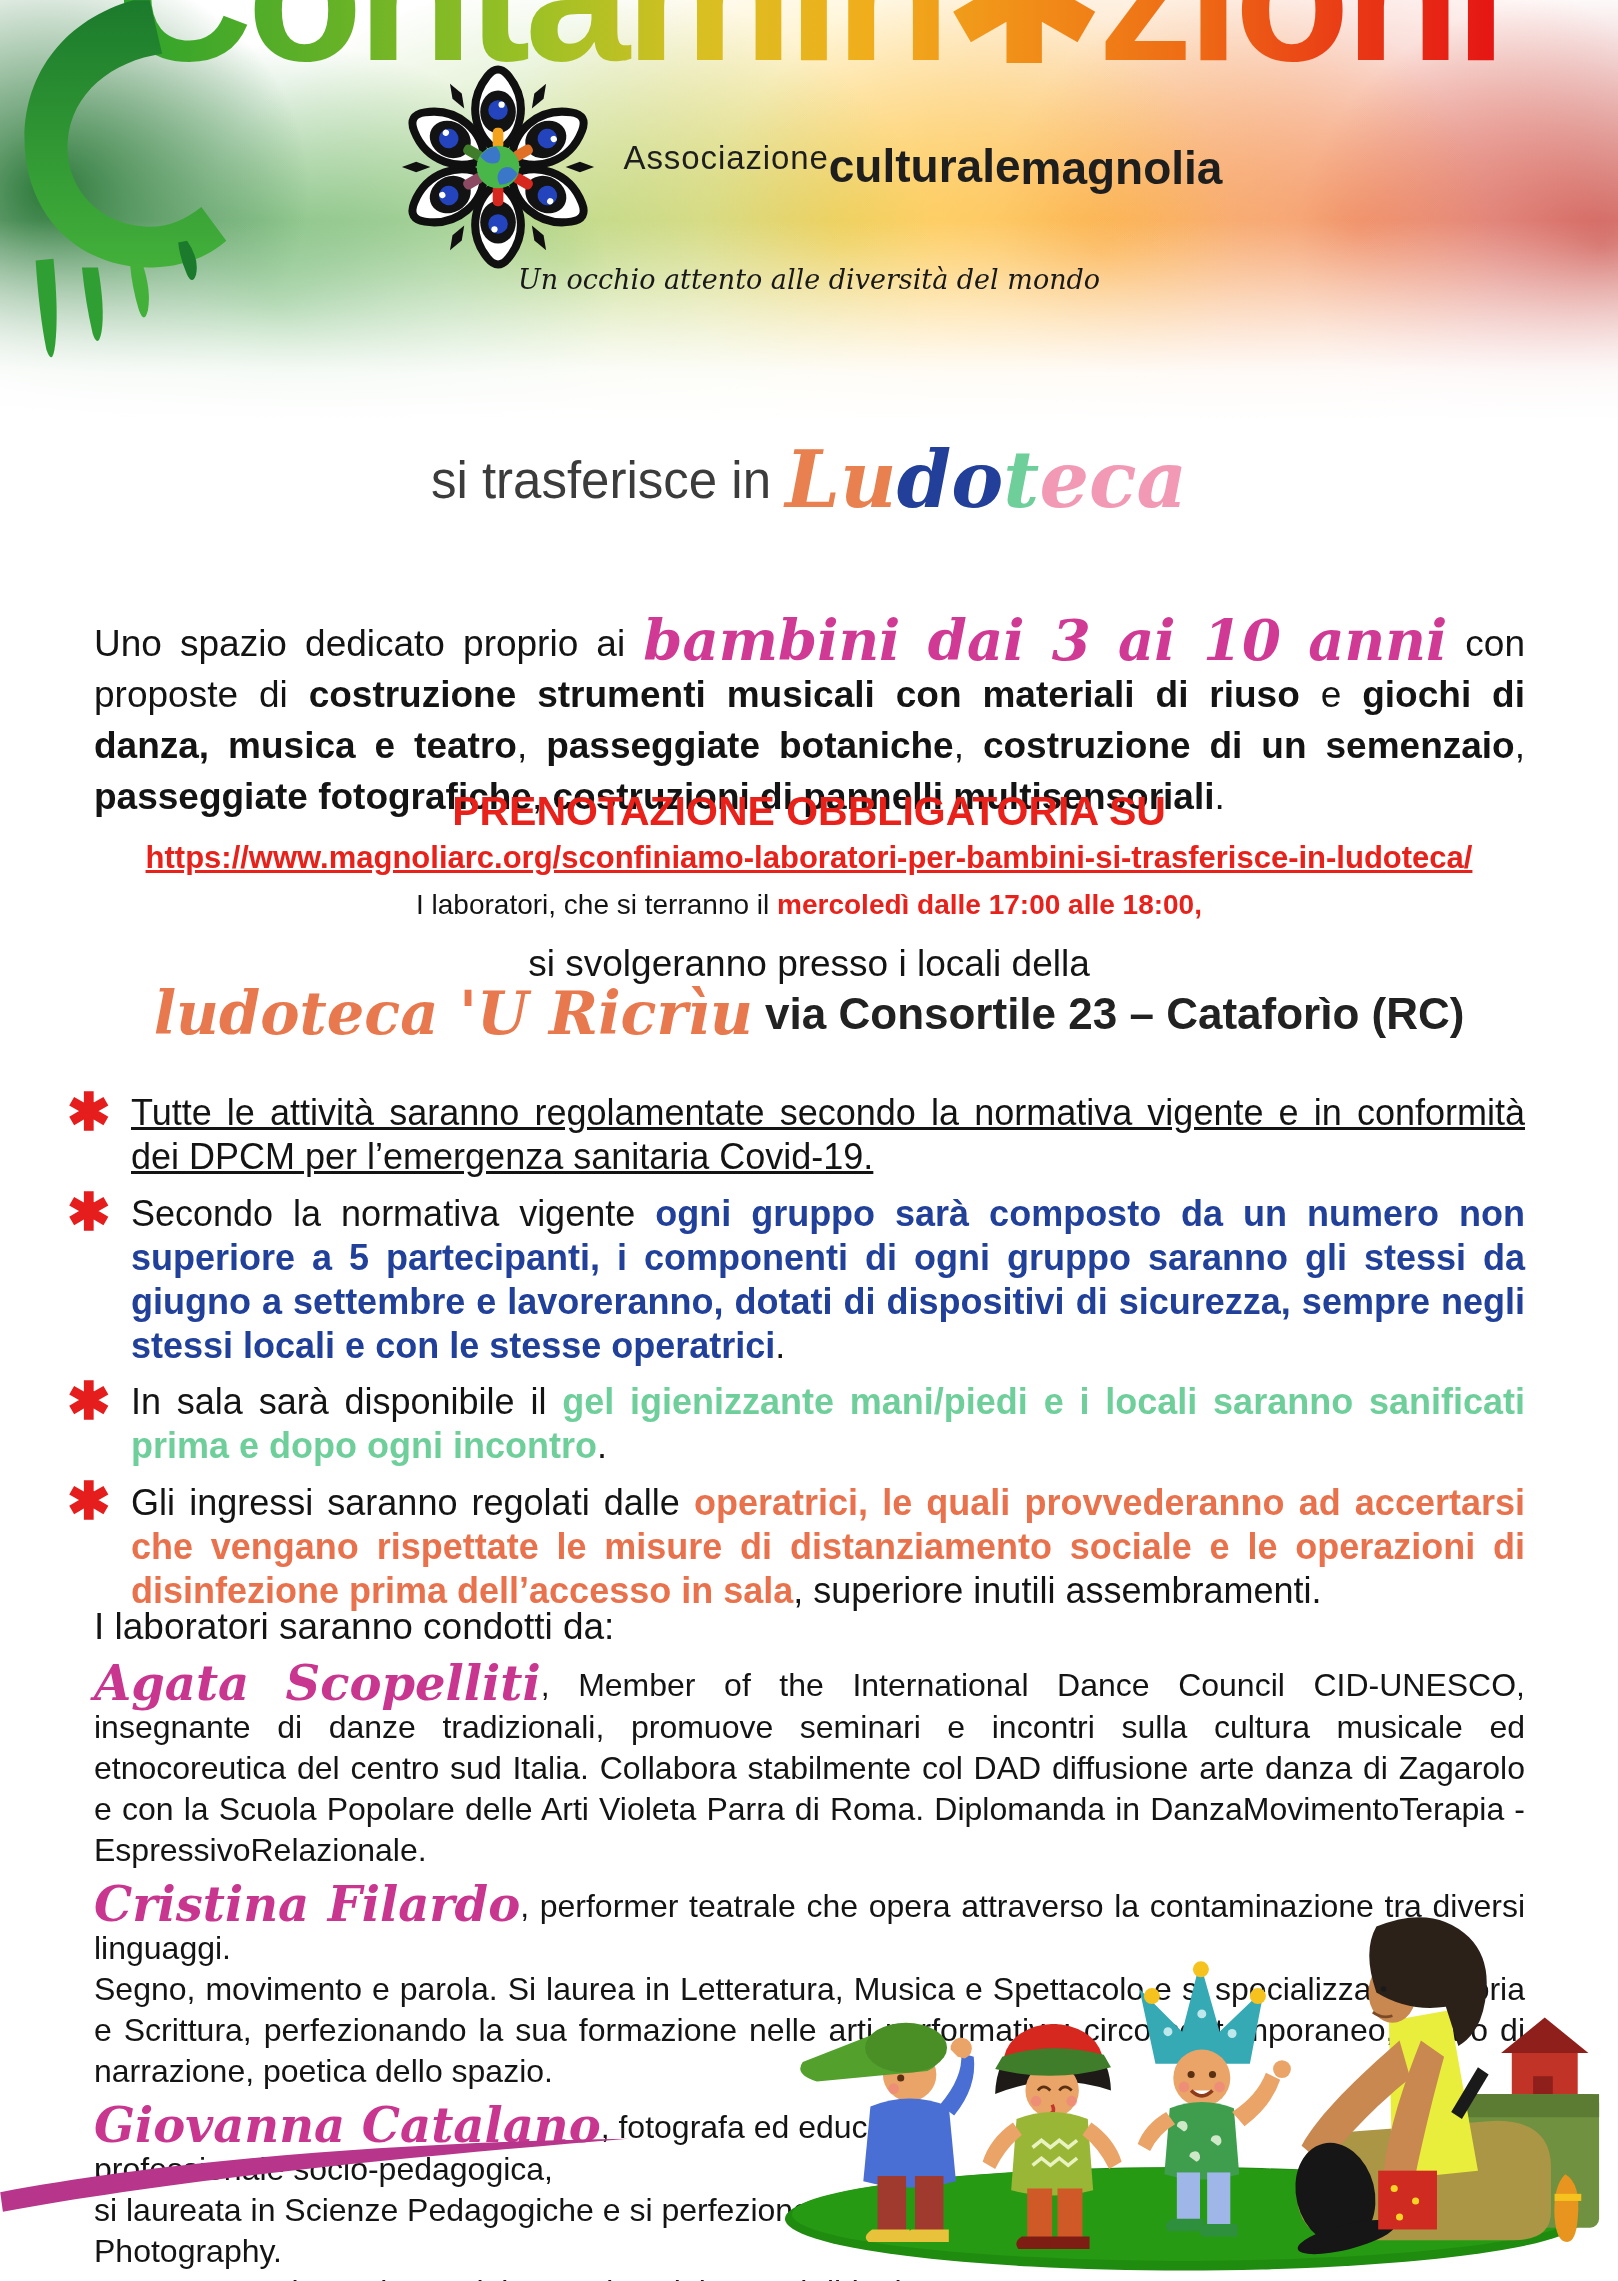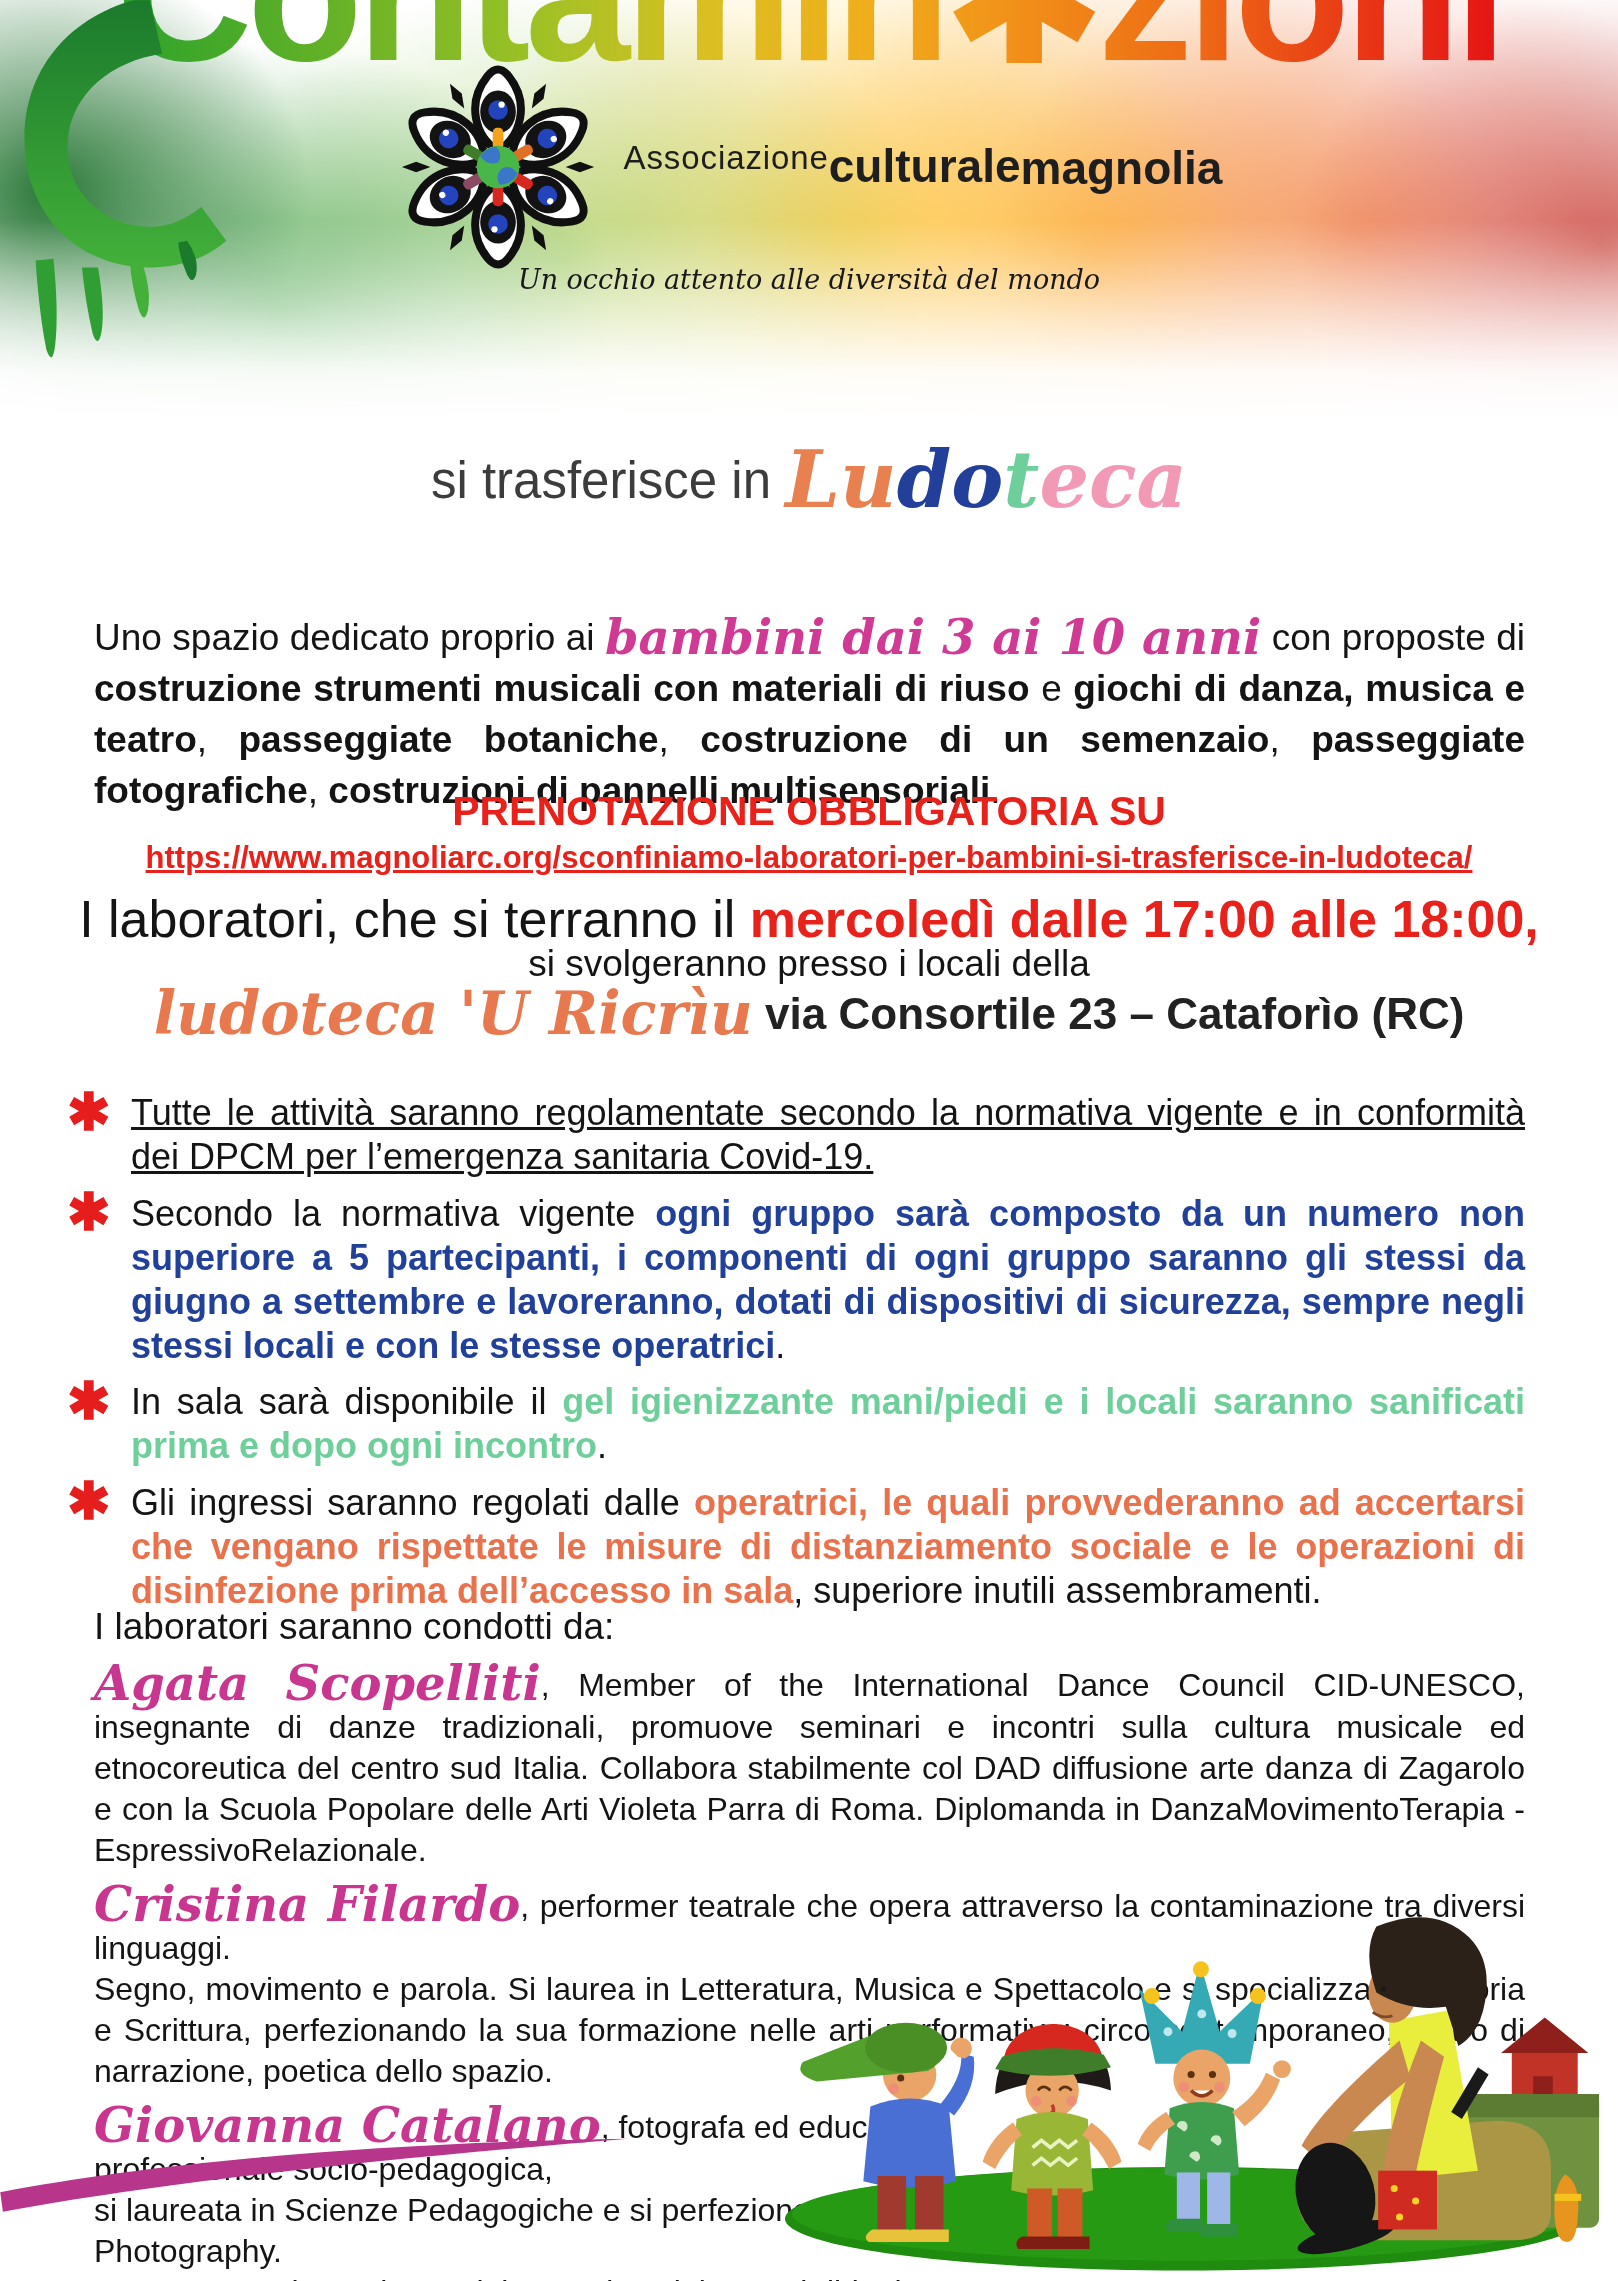--- a/index.html
+++ b/index.html
@@ -45,27 +45,27 @@
   }
   
   .title1{position:absolute;top:367px;width:100%;text-align:center;color:#e8211b;font-weight:800;font-size:55px;white-space:nowrap;}
   .title1 .scon{font-size:62px;letter-spacing:3.6px;}
   .title2{position:absolute;top:451px;width:100%;text-align:center;font-size:51px;font-weight:500;color:#3c3c3c;white-space:nowrap;}
   .ludo{font-family:"DejaVu Serif",serif;font-style:italic;font-weight:700;font-size:78px;line-height:0;vertical-align:-9px;margin-top:43px;}
   .lp0{color:#e8814f;}.lp1{color:#223f99;}.lp2{color:#6fcf9b;}.lp3{color:#f29ab5;}
   
   .intro{position:absolute;top:575px;left:94px;width:1431px;font-size:37px;line-height:51px;text-align:justify;color:#141414;}
   .b{font-weight:700;}
-  .script-pink{font-family:"DejaVu Serif",serif;font-style:italic;font-weight:700;color:#d13a94;font-size:48px;line-height:1;vertical-align:-3.6px;}
+  .script-pink{font-family:"DejaVu Serif",serif;font-style:italic;font-weight:700;color:#d13a94;font-size:56px;line-height:1;vertical-align:-3.6px;}
   
   .booking{position:absolute;top:788px;width:100%;text-align:center;}
   .booking-heading{color:#e8211b;font-weight:800;font-size:41px;}
   .booking-url{display:inline-block;margin-top:5.3px;color:#e8211b;font-weight:700;font-size:31px;text-decoration:underline;cursor:pointer;}
   
-  .sched1{position:absolute;top:889px;width:100%;text-align:center;font-size:52px;color:#141414;white-space:nowrap;}
+  .sched1{position:absolute;top:889px;width:100%;text-align:center;font-size:28px;color:#141414;white-space:nowrap;}
   .red-b{color:#e8211b;font-weight:800;}
   .sched2{position:absolute;top:943px;width:100%;text-align:center;font-size:37px;color:#141414;}
   .venue{position:absolute;top:989px;width:100%;text-align:center;font-size:44px;font-weight:700;color:#222;white-space:nowrap;}
   .venue-script{font-family:"DejaVu Serif",serif;font-style:italic;font-weight:700;color:#e8794e;font-size:59px;line-height:0;vertical-align:-5.3px;}
   
   .bullets{position:absolute;top:1091px;left:67px;width:1458px;}
   .bullet{position:relative;padding-left:64px;margin-bottom:12.5px;font-size:36px;line-height:44px;text-align:justify;color:#141414;}
   .bullet-mark{position:absolute;left:0;top:-5.3px;color:#e51d1d;font-size:52px;line-height:52px;font-weight:700;}
   .u{text-decoration:underline;}
   .blue-b{color:#21409a;font-weight:700;}

